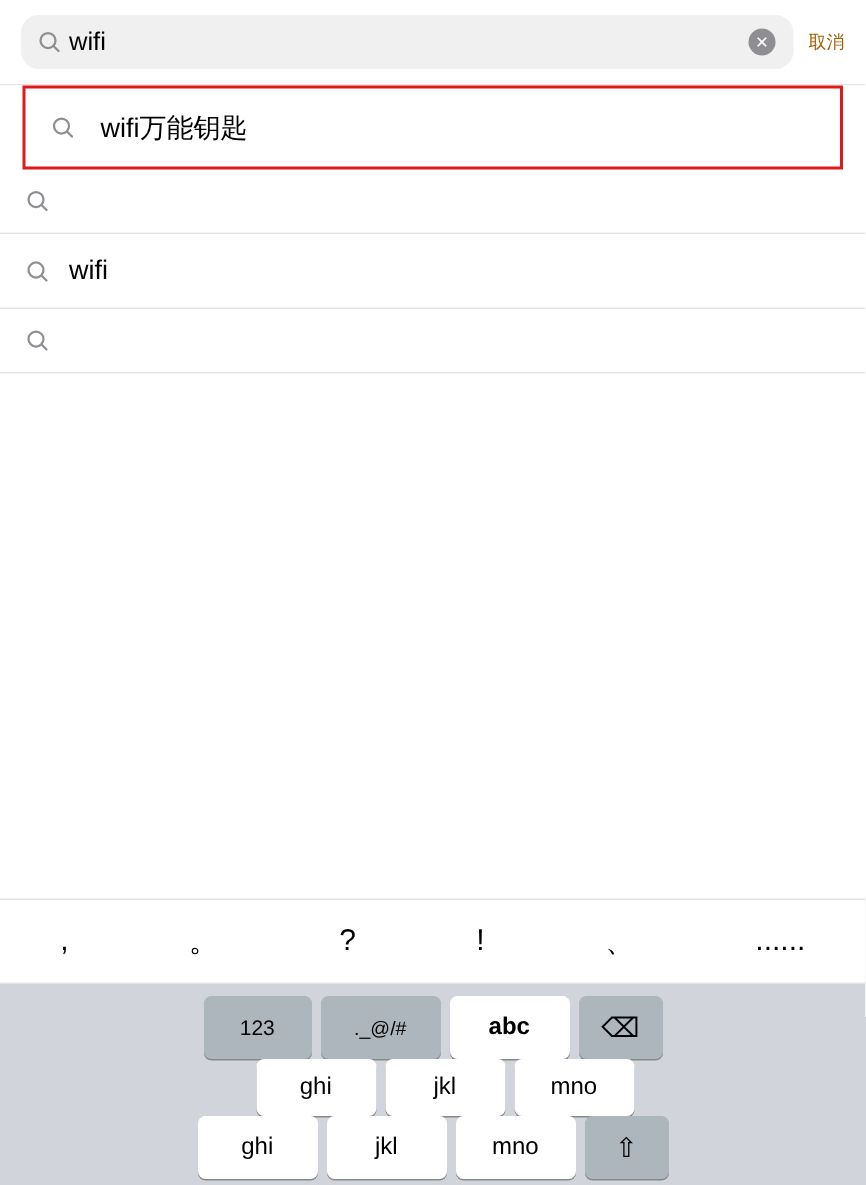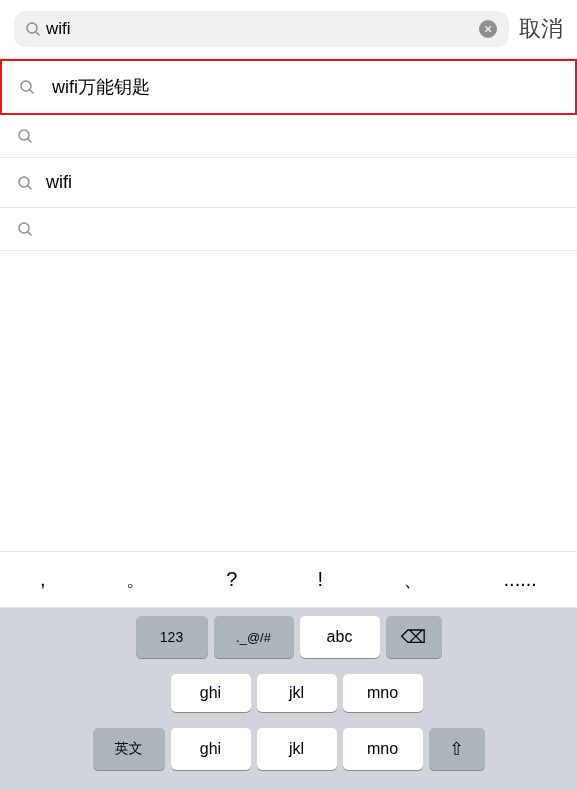--- a/index.html
+++ b/index.html
@@ -60,22 +60,22 @@
       border-radius: 50%;
       display: flex;
       align-items: center;
       justify-content: center;
       cursor: pointer;
       color: white;
       font-size: 11px;
     }
 
     .cancel-btn {
-      color: #404040;
-      font-size: 22px;
+      color: #a16207;
+      font-size: 12px;
       cursor: pointer;
       white-space: nowrap;
       padding: 4px 0;
       text-align: right;
     }
 
     
     .suggestions-list {
       background: #ffffff;
     }
@@ -88,21 +88,21 @@
       cursor: pointer;
       gap: 10px;
     }
 
     .suggestion-item:last-child {
       border-bottom: 1px solid #e5e5e5;
     }
 
     .suggestion-item.highlighted {
       border: 2.5px solid #e0191b;
-      margin: 0 0;
+      margin: 0 15px;
       position: relative;
       gap: 14px;
     }
 
     .suggestion-search-icon {
       color: #8e8e93;
       font-size: 15px;
       min-width: 18px;
       display: flex;
       align-items: center;
@@ -140,21 +140,21 @@
     }
 
     .keyboard-main {
       padding: 8px 4px 4px 4px;
     }
 
     .keyboard-row {
       display: flex;
       justify-content: center;
       gap: 6px;
-      margin-bottom: 16px;
+      margin-bottom: 0;
     }
 
     .key {
       flex: 1;
       background: #ffffff;
       border-radius: 5px;
       text-align: center;
       font-size: 16px;
       padding: 10px 4px;
       cursor: pointer;
@@ -240,33 +240,32 @@
     <span class="keyboard-special-key">!</span>
     <span class="keyboard-special-key">、</span>
     <span class="keyboard-special-key">......</span>
   </div>
 
   <div class="keyboard-main">
 
     <div class="keyboard-row">
       <div class="key dark-key" style="flex:0 0 72px; font-size:14px;">123</div>
       <div class="key dark-key" style="flex:0 0 88px; font-size:13px;">._@/#</div>
-      <div class="key" style="flex:1;">abc</div>
+      <div class="key" style="flex:1;font-weight:bold;">abc</div>
       <div class="key dark-key backspace-key" style="flex:0 0 56px;">⌫</div>
     </div>
 
     <div class="keyboard-row" style="padding: 0 4px;">
       <div style="flex:0 0 72px;"></div>
       <div class="key" style="flex:1;">ghi</div>
       <div class="key" style="flex:1;">jkl</div>
       <div class="key" style="flex:1;">mno</div>
       <div style="flex:0 0 56px;"></div>
     </div>
 
     <div class="keyboard-row" style="padding: 0 4px;">
-      <div class="key dark-key" style="flex:0 0 72px; font-size:14px;">英文</div>
       <div class="key" style="flex:1;">ghi</div>
       <div class="key" style="flex:1;">jkl</div>
       <div class="key" style="flex:1;">mno</div>
       <div class="key dark-key" style="flex:0 0 56px; font-size:18px;">⇧</div>
     </div>
   </div>
 </div>
 
 </body></html>

